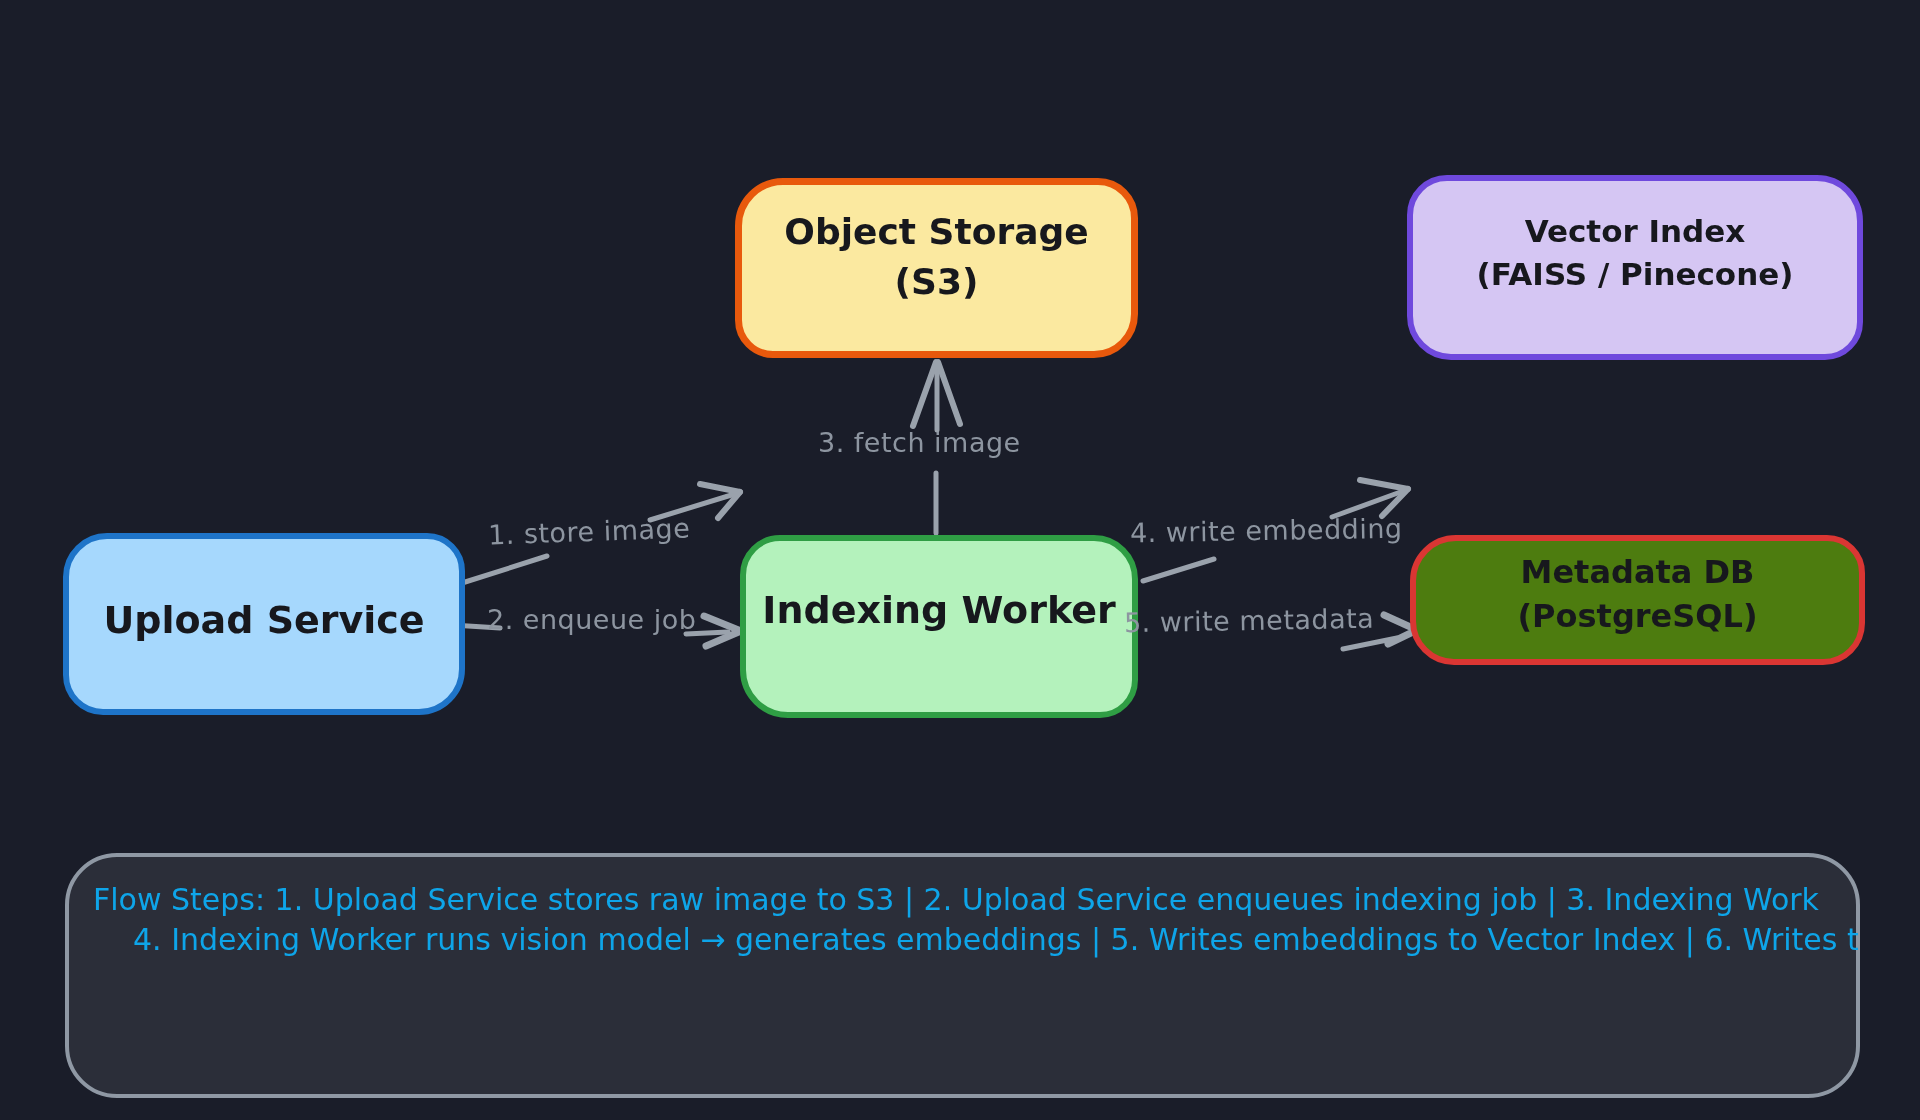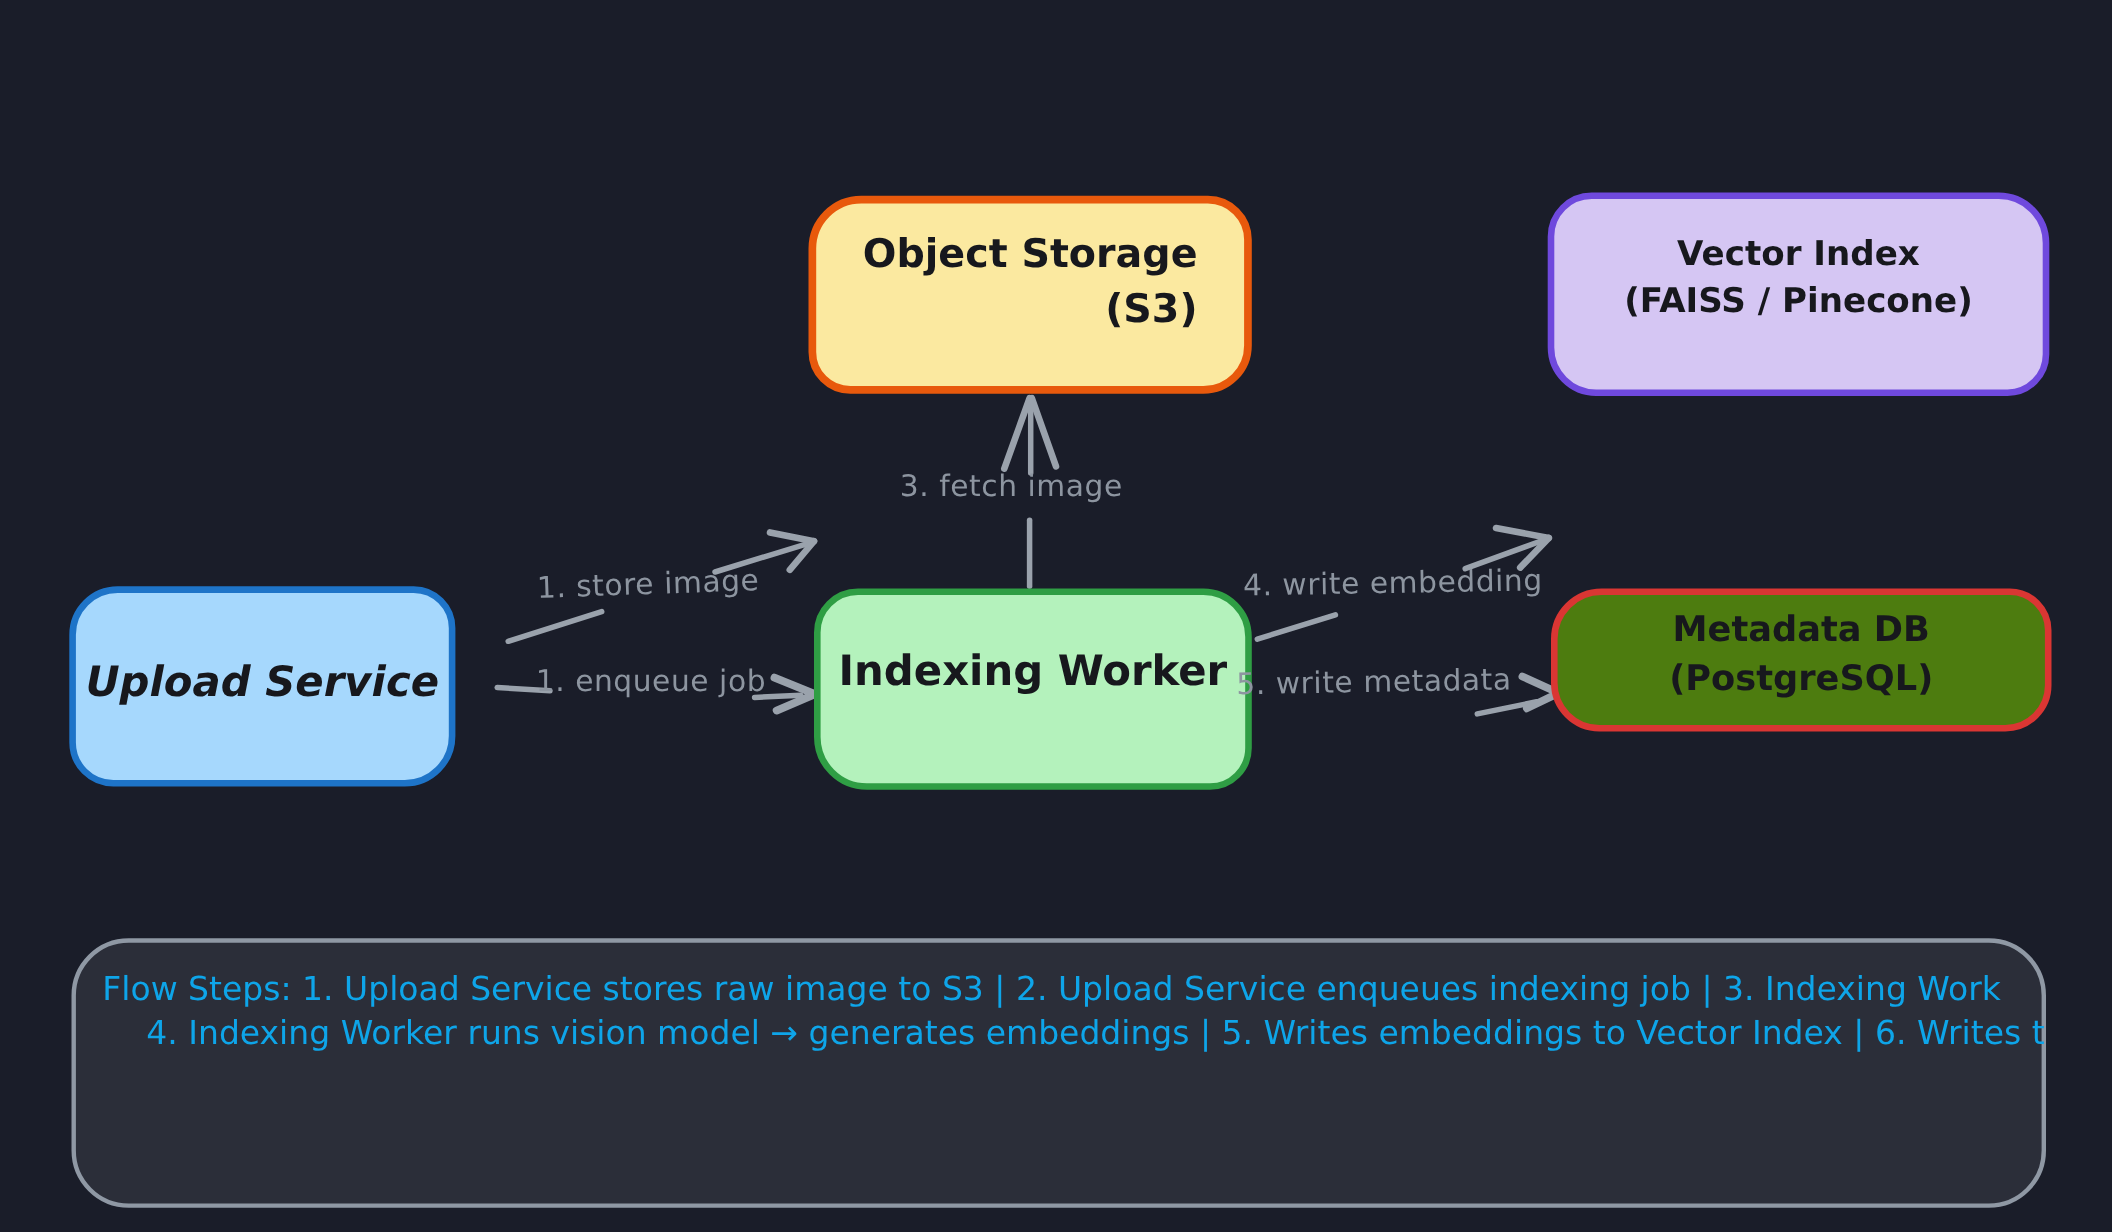--- a/index.html
+++ b/index.html
@@ -14,27 +14,27 @@
   }
   .arrows{position:absolute;left:0;top:0;pointer-events:none;}
   .node{
     position:absolute;display:flex;align-items:center;justify-content:center;
     text-align:center;border-radius:42px;color:#17181d;font-weight:bold;
     line-height:1.38;box-sizing:border-box;
   }
   .node span{display:block;}
   .node-object-storage{left:735px;top:178px;width:403px;height:180px;
     background:#fbe9a0;border:7px solid #e8590c;font-size:36px;padding-bottom:22px;
-    border-radius:48px 40px 44px 38px;text-align:right;}
+    border-radius:48px 40px 44px 38px;}
   .node-vector-index{left:1407px;top:175px;width:456px;height:185px;
     background:#d5c6f3;border:6px solid #6f49dd;font-size:31px;padding-bottom:29px;
     border-radius:40px 46px 38px 44px;}
-  .node-upload-service{left:63px;top:533px;width:351px;height:182px;
+  .node-upload-service{left:63px;top:533px;width:402px;height:182px;
     background:#a6d8fd;border:6px solid #1e74c8;font-size:38px;padding-bottom:8px;
-    border-radius:44px 38px 46px 40px;font-style:italic;}
+    border-radius:44px 38px 46px 40px;}
   .node-indexing-worker{left:740px;top:535px;width:398px;height:183px;
     background:#b4f2bc;border:6px solid #2f9e44;font-size:38px;padding-bottom:33px;
     border-radius:40px 44px 38px 48px;}
   .node-metadata-db{left:1410px;top:535px;width:455px;height:130px;
     background:#4d7c0f;border:6px solid #da3633;font-size:32px;padding-bottom:12px;
     border-radius:46px 38px 42px 44px;}
   .edge-label{
     position:absolute;color:#8d95a0;font-size:27px;white-space:nowrap;
     letter-spacing:0.5px;
   }
@@ -118,21 +118,21 @@
   </div>
 
   <div class="node node-metadata-db">
     <div>
       <span>Metadata DB</span>
       <span>(PostgreSQL)</span>
     </div>
   </div>
 
   <div class="edge-label edge-label-1">1. store image</div>
-  <div class="edge-label edge-label-2">1. enqueue job</div>
+  <div class="edge-label edge-label-2">2. enqueue job</div>
   <div class="edge-label edge-label-3">3. fetch image</div>
   <div class="edge-label edge-label-4">4. write embedding</div>
   <div class="edge-label edge-label-5">5. write metadata</div>
 
   <div class="flow-box"></div>
   <div class="flow-line flow-line-1">Flow Steps:  1. Upload Service stores raw image to S3  |  2. Upload Service enqueues indexing job  |  3. Indexing Work</div>
   <div class="flow-line flow-line-2">4. Indexing Worker runs vision model → generates embeddings  |  5. Writes embeddings to Vector Index  |  6. Writes t</div>
 
 </div>
 

